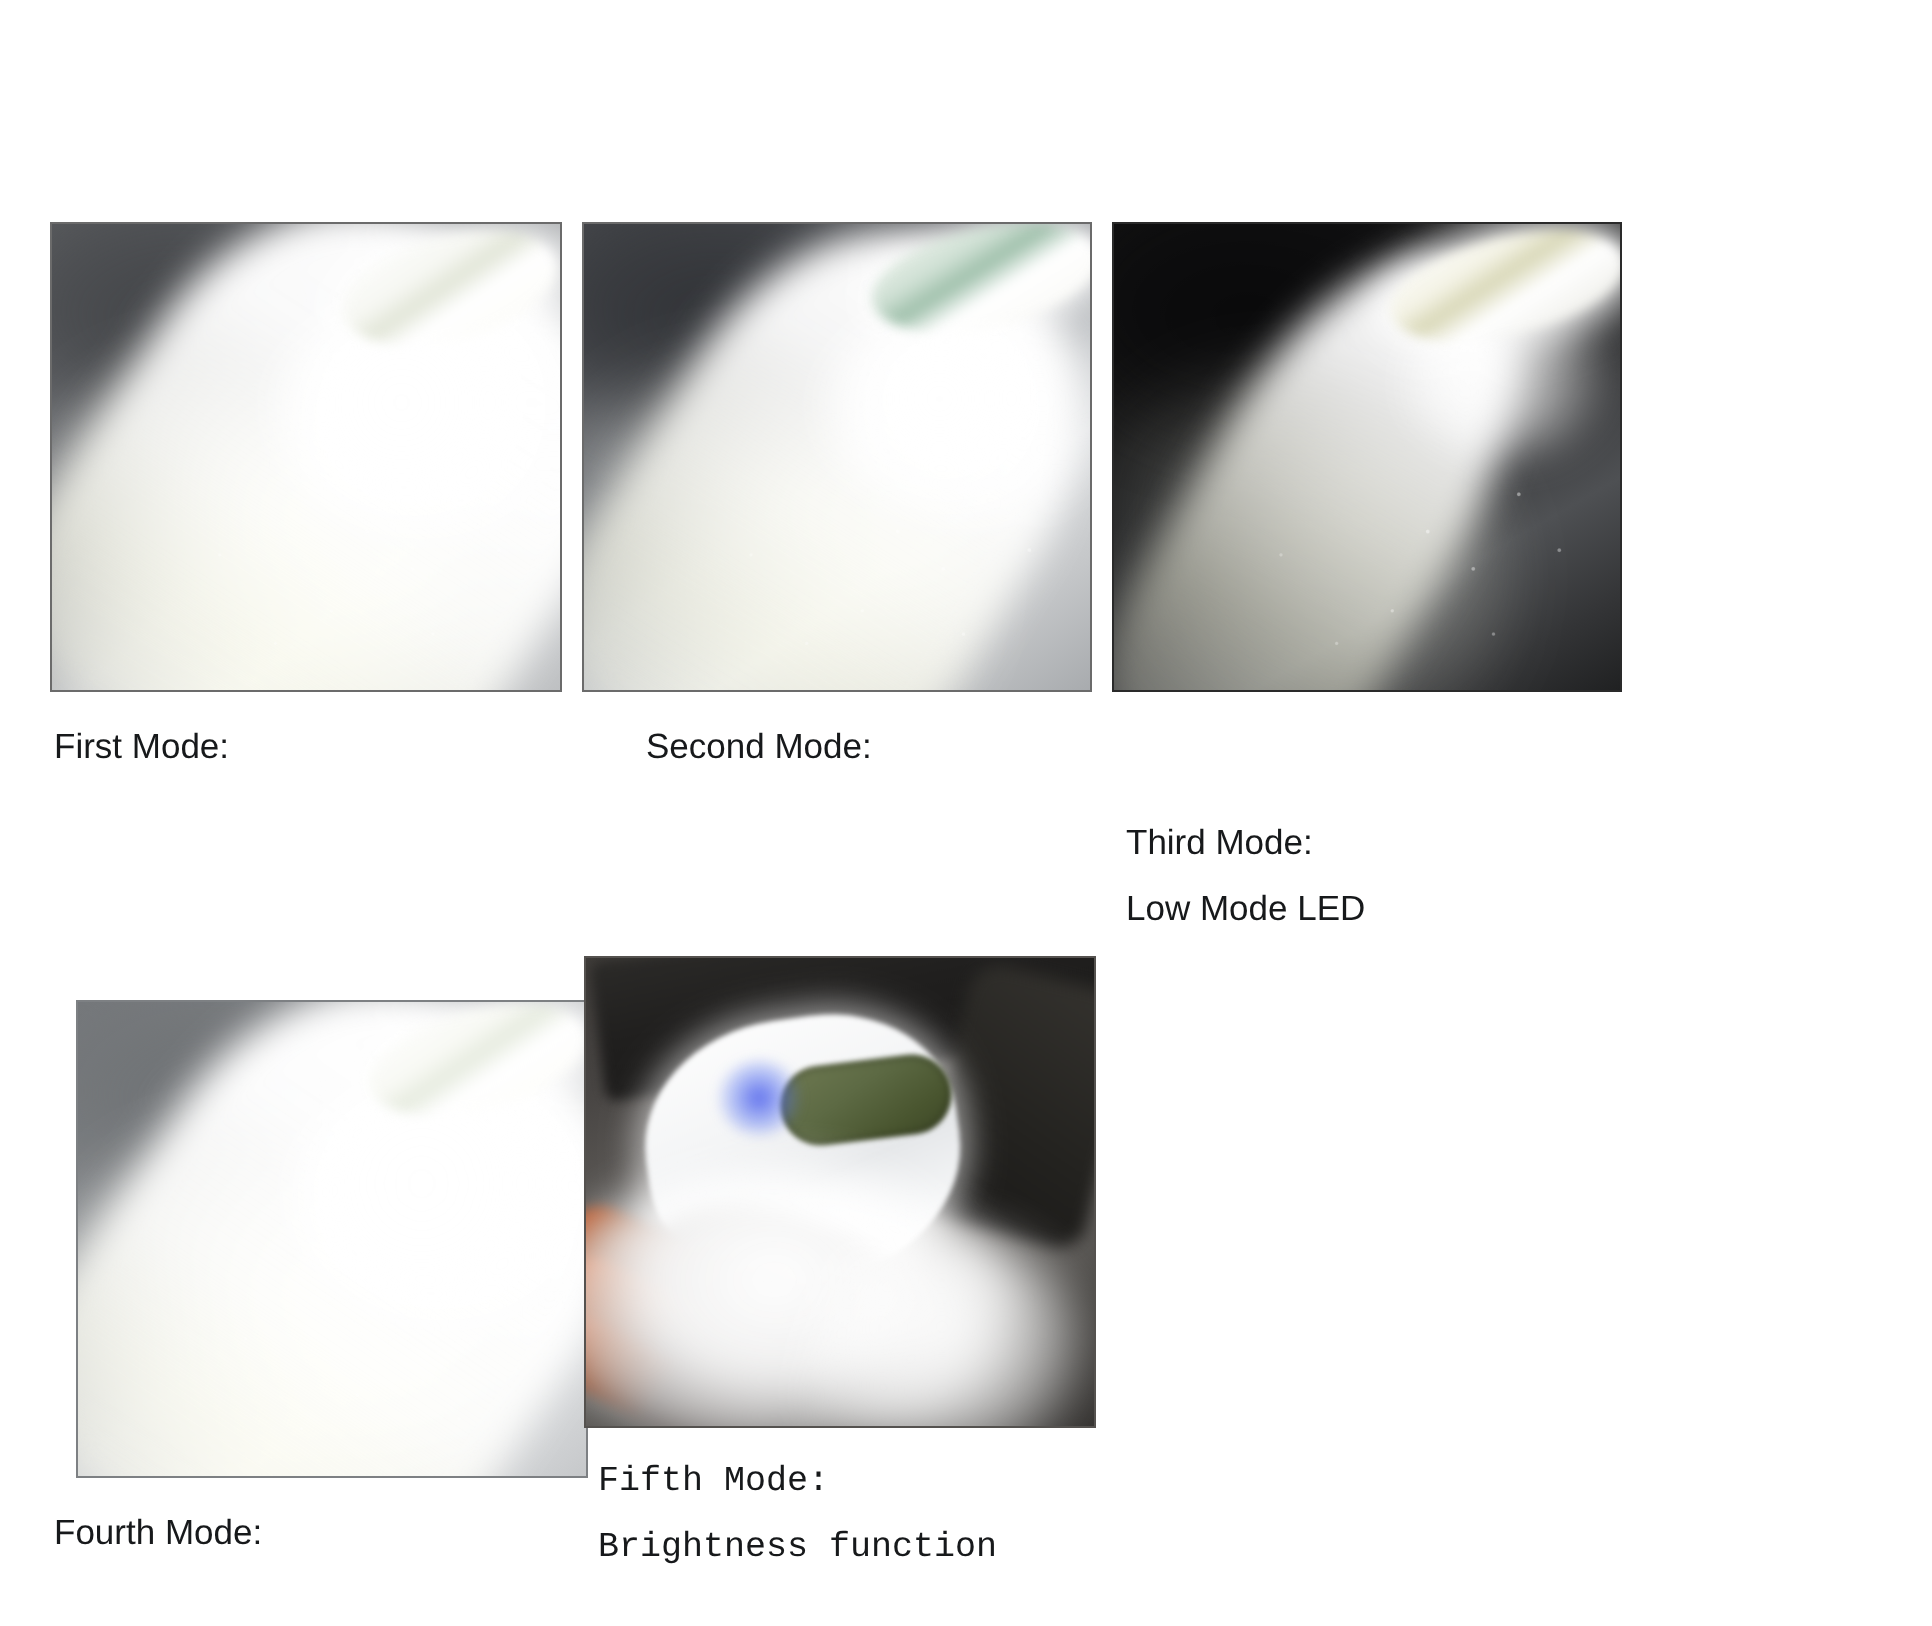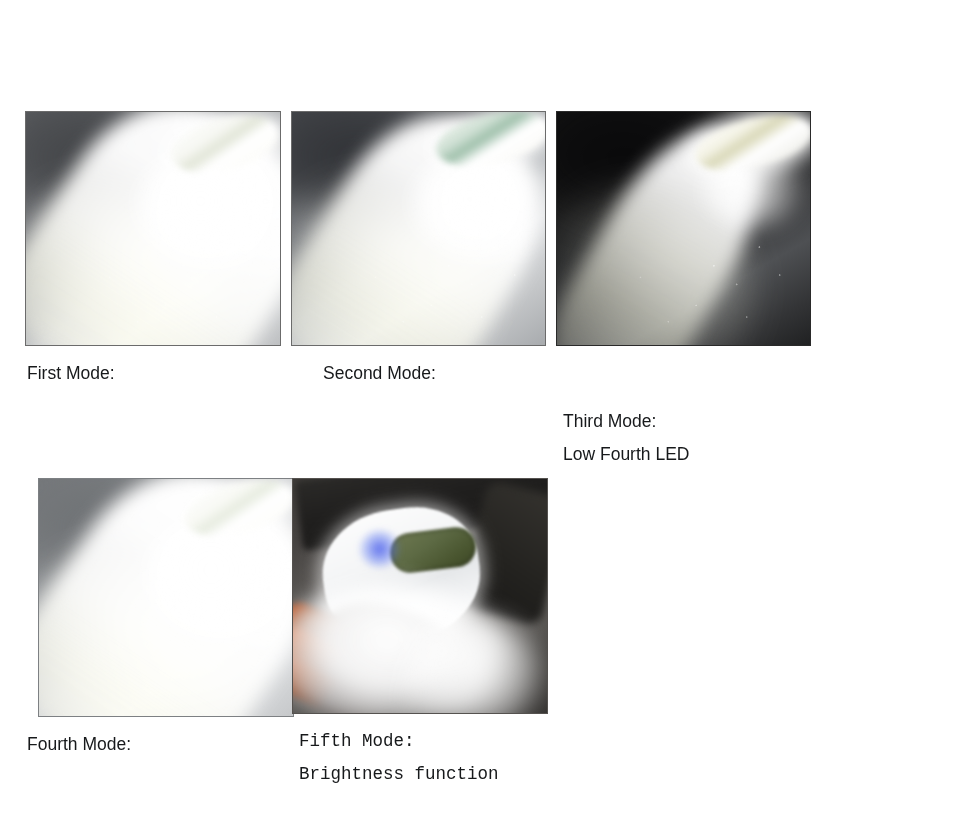--- a/index.html
+++ b/index.html
@@ -410,25 +410,25 @@
         <div class="vignette-tl vig-low"></div>
         <div class="wash wash-a wash-low"></div>
         <div class="beam beam-low"></div>
         <div class="hotspot hotspot-low"></div>
         <div class="lamp-head lamp-head-3"></div>
         <div class="speckles"></div>
       </div>
     </div>
     <div class="caption" style="left:7px; top:246px;margin-top:48px;">
       <span class="cap-line">Third Mode:</span>
-      <span class="cap-line">Low Fourth LED</span>
+      <span class="cap-line">Low Mode LED</span>
     </div>
   </div>
 
-  <div class="mode-card" style="left:25px; top:478px;padding-left:13px;">
+  <div class="mode-card" style="left:25px; top:500px;padding-left:13px;">
     <div class="photo" style="width:256px; height:239px; border-color:#7d8083;">
       <div class="photo-inner">
         <div class="surf surf-strobe"></div>
         <div class="vignette-tl vig-strobe"></div>
         <div class="wash wash-a wash-strobe"></div>
         <div class="beam beam-strobe"></div>
         <div class="hotspot hotspot-strobe"></div>
         <div class="lamp-head lamp-head-4"></div>
         <div class="speckles"></div>
       </div>

